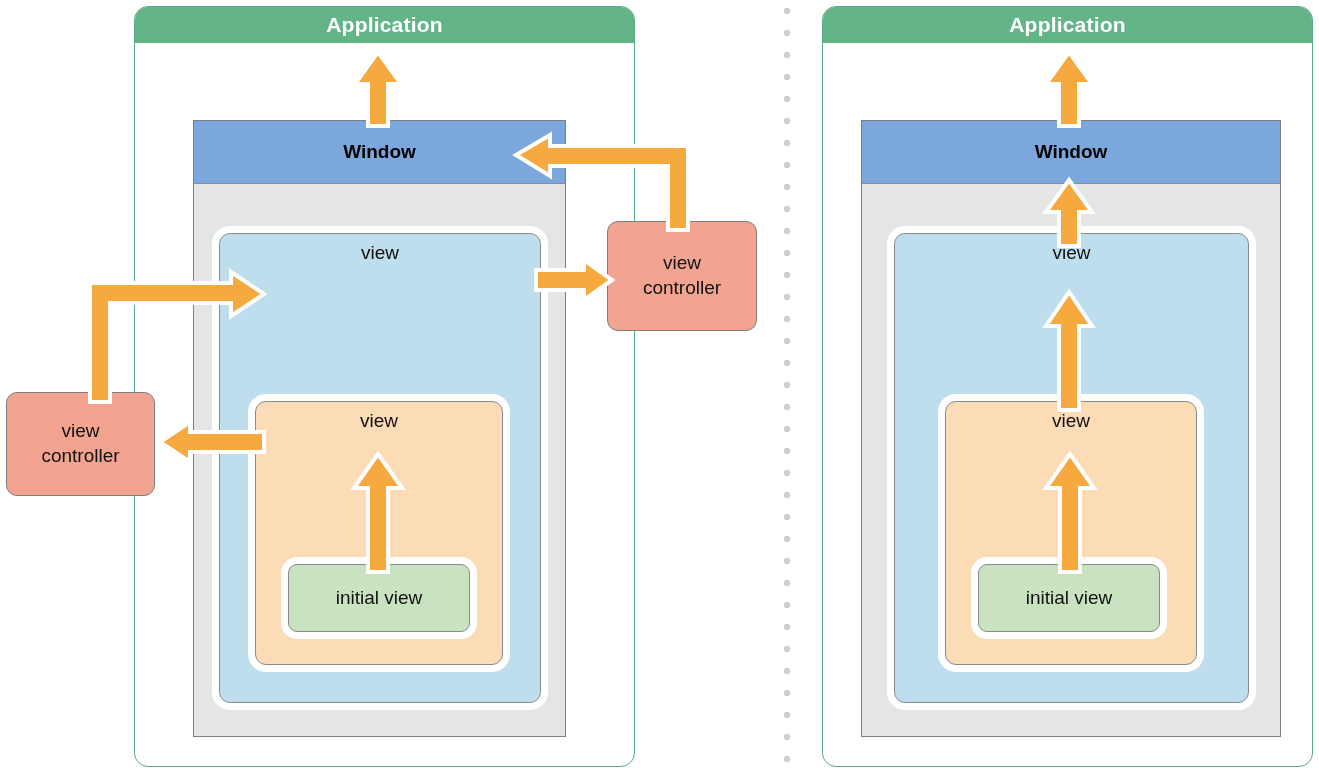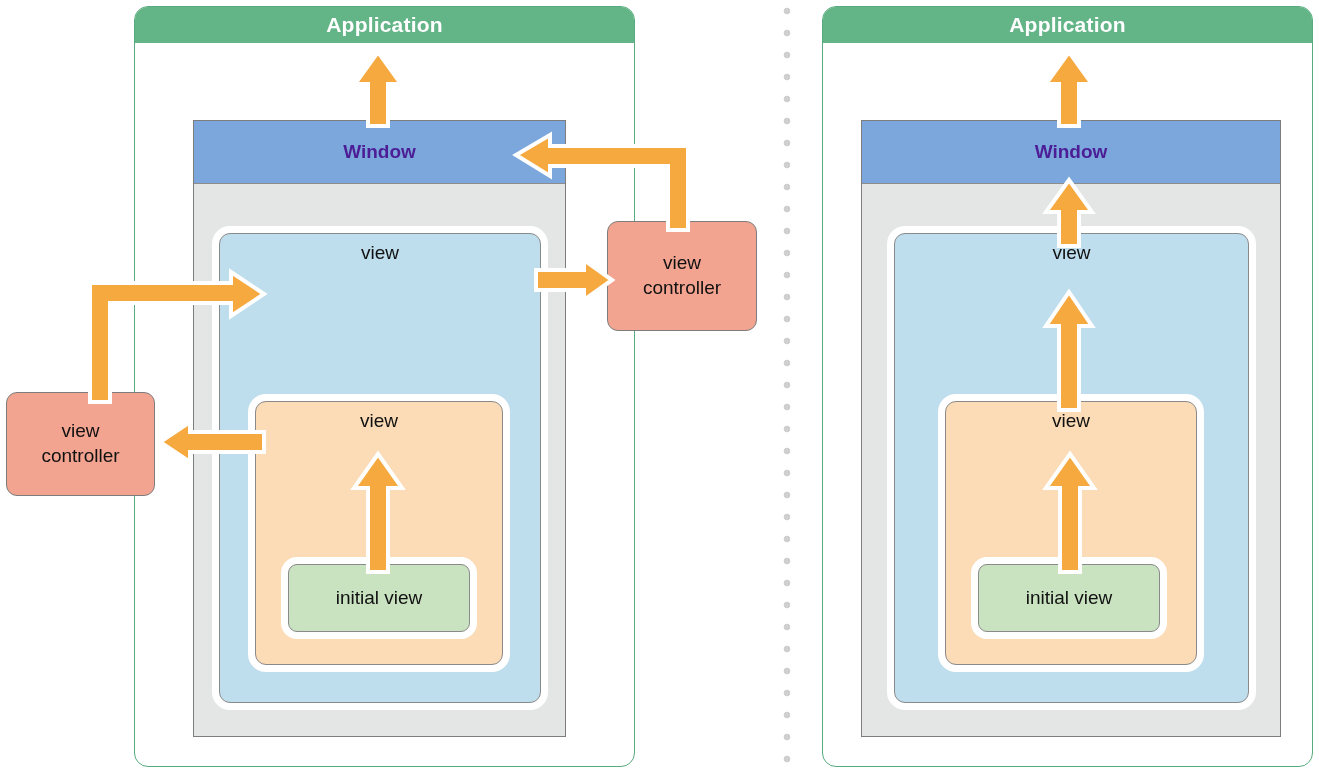--- a/index.html
+++ b/index.html
@@ -31,21 +31,21 @@
     position:absolute;
     border:1.8px solid #7d7d7d;
     background:#e4e6e5;
     box-sizing:border-box;
   }
   .window-title{
     position:absolute;left:0;top:0;right:0;height:62px;
     background:#7ba7dc;
     border-bottom:1.4px solid #8d8d8d;
     display:flex;align-items:center;justify-content:center;
-    color:#4c1d95;font-weight:bold;font-size:19px;
+    color:#000000;font-weight:bold;font-size:19px;
   }
 
   
   .view-blue{
     position:absolute;
     background:#bfdeed;
     border:1.5px solid #8a8a8a;
     border-radius:11px;
     box-shadow:0 0 0 7px #ffffff;
     box-sizing:border-box;

